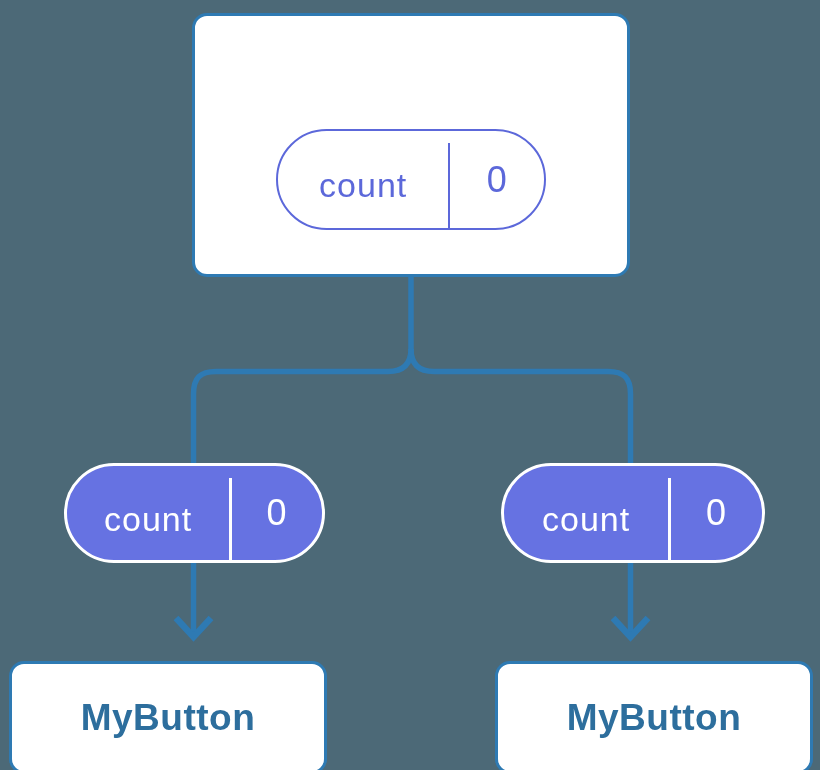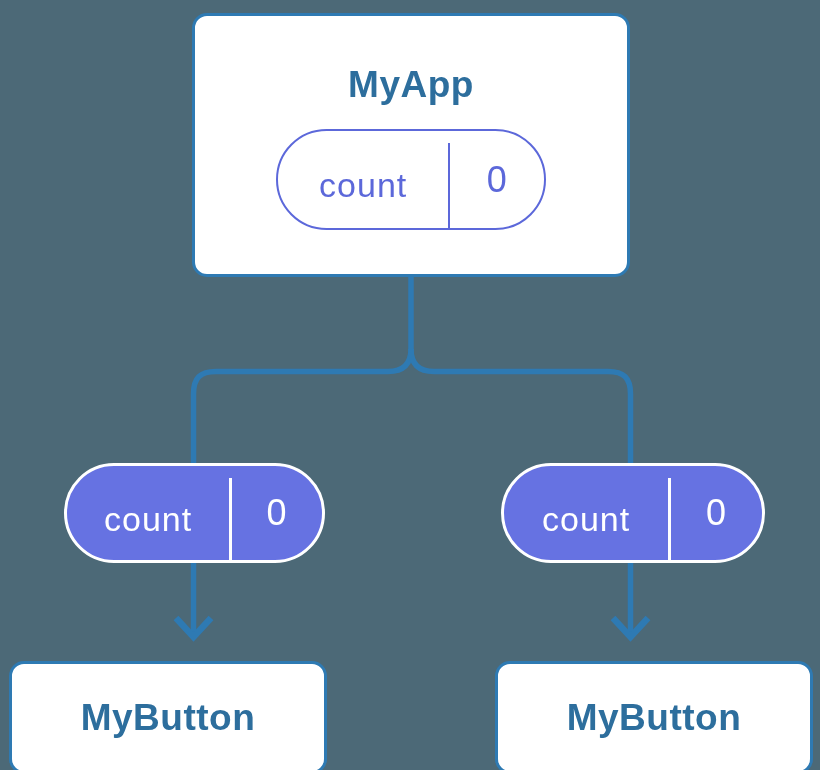--- a/index.html
+++ b/index.html
@@ -120,21 +120,20 @@
 
   <svg class="connector-svg" viewBox="0 0 820 770" aria-hidden="true">
     <path class="connector-line" d="M 411 277 L 411 350"></path>
     <path class="connector-line" d="M 411 349 C 411 365 402 371.5 388 371.5 L 216 371.5 C 200 371.5 193.5 378 193.5 394 L 193.5 634"></path>
     <path class="connector-line" d="M 411 349 C 411 365 420 371.5 434 371.5 L 608 371.5 C 624 371.5 630.5 378 630.5 394 L 630.5 634"></path>
     <path class="arrowhead" d="M 176 618 L 193.5 637 L 211 618"></path>
     <path class="arrowhead" d="M 613 618 L 630.5 637 L 648 618"></path>
   </svg>
 
   <div class="node node-root">
-    <div class="node-title">MyApp</div>
     <div class="pill pill-outline">
       <span class="pill-name">count</span>
       <span class="pill-value">0</span>
     </div>
   </div>
 
   <div class="pill pill-filled pill-filled-left">
     <span class="pill-name">count</span>
     <span class="pill-value">0</span>
   </div>

